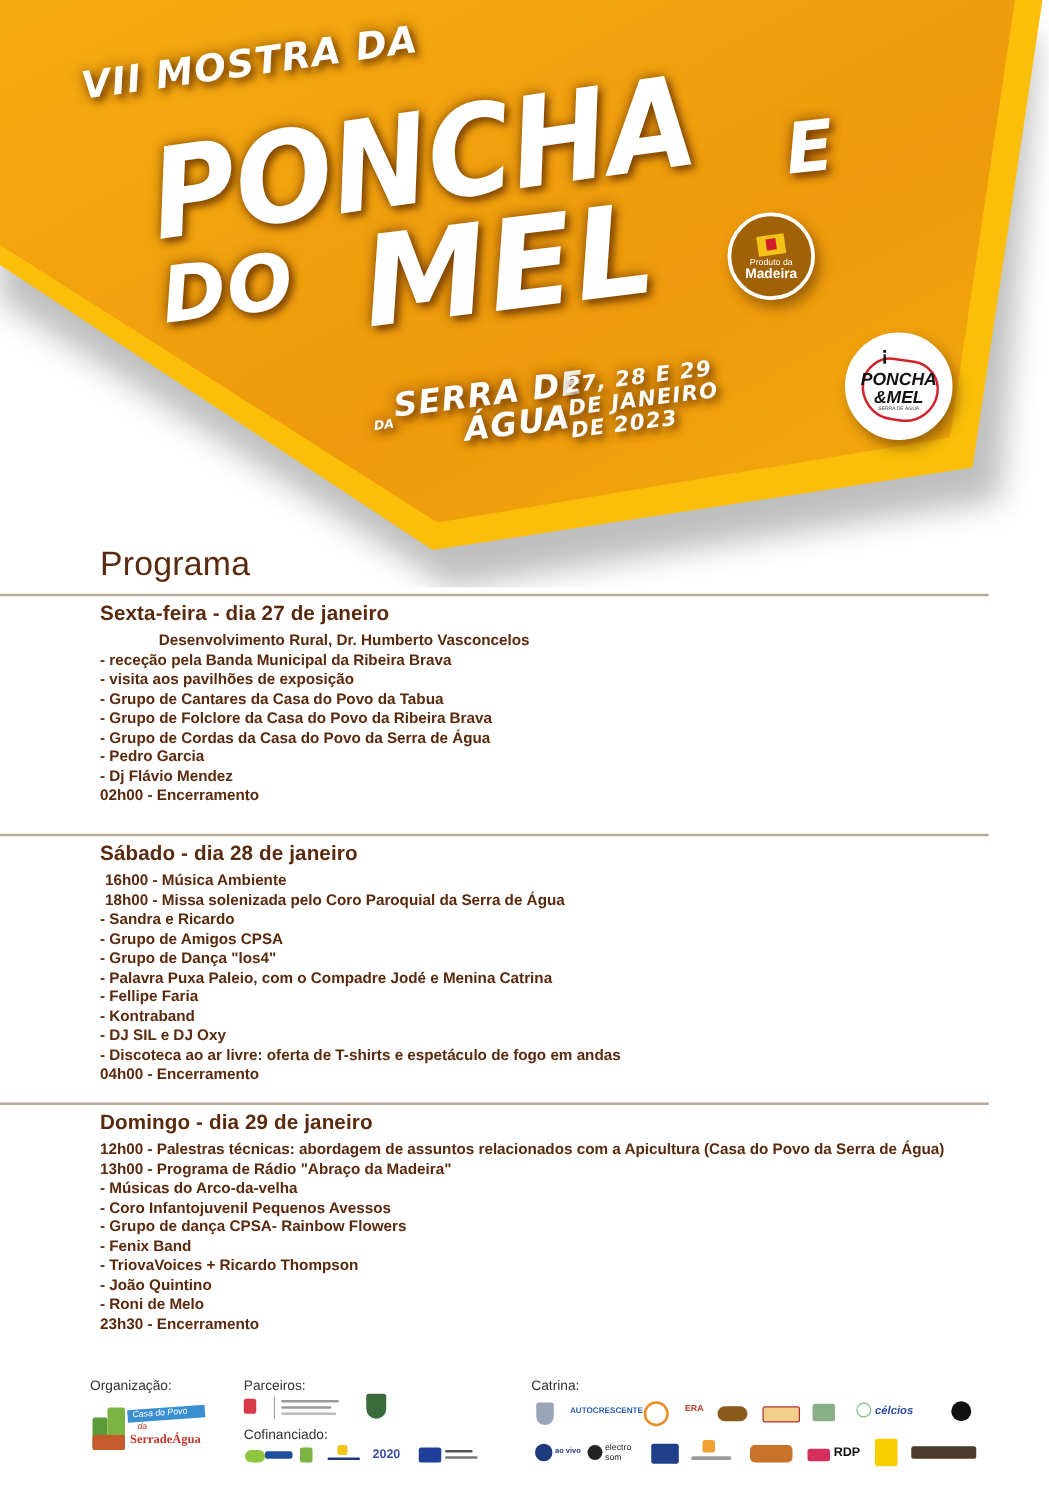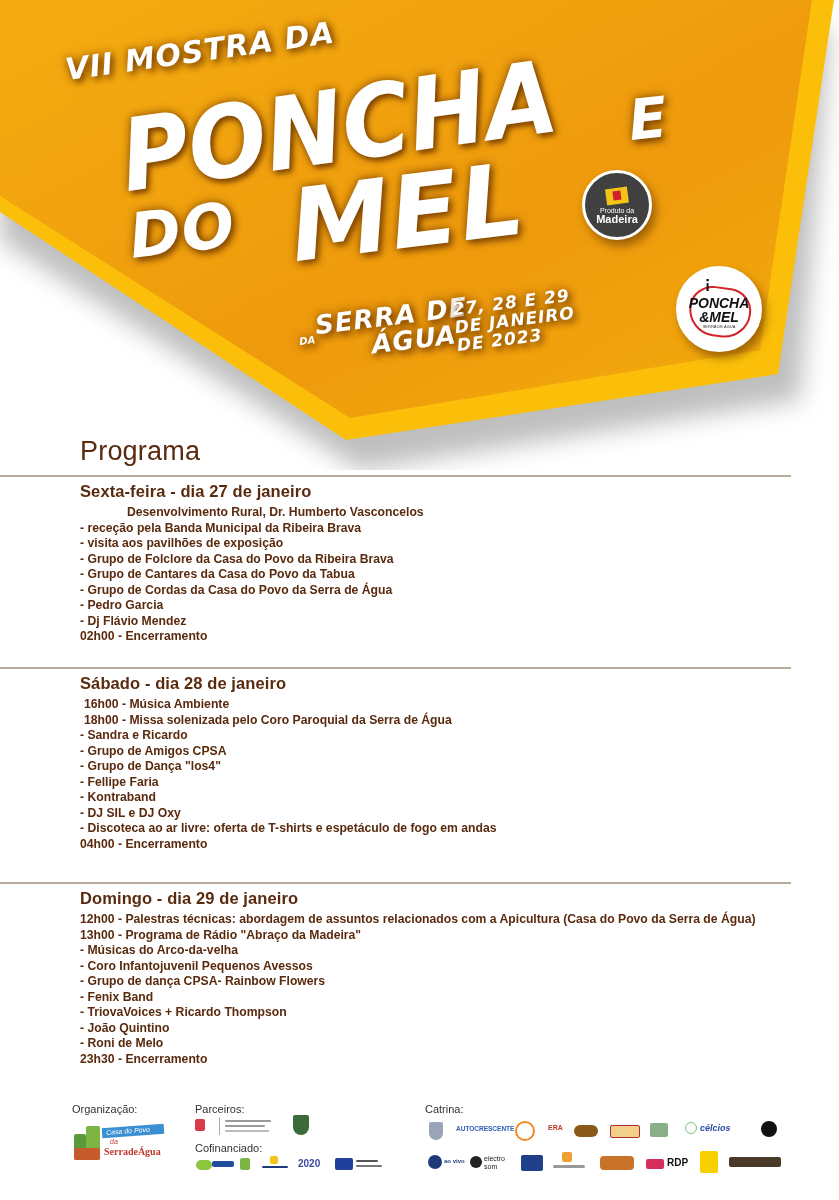--- a/index.html
+++ b/index.html
@@ -26,21 +26,21 @@
   .t-da    { left:300px; top:336px; font-size:10px; letter-spacing:0; transform:rotate(-7deg); }
   .t-serra { left:320px; top:312px; font-size:26px; line-height:26px; transform:rotate(-7deg); text-align:right; }
   .t-dates { left:458px; top:300px; font-size:17px; line-height:18px; transform:rotate(-7deg); }
 
   .badge {
     position:absolute; border-radius:50%; border:3px solid #fff;
     box-shadow: 4px 6px 10px rgba(90,45,0,0.55);
     display:flex; flex-direction:column; align-items:center; justify-content:center;
     text-align:center;
   }
-  .badge-madeira { left:582px; top:170px; width:64px; height:64px; background:#404040; color:#fff; }
+  .badge-madeira { left:582px; top:170px; width:64px; height:64px; background:#a16207; color:#fff; }
   .badge-madeira .flag { width:22px; height:16px; background:#f3c318; position:relative; margin-top:2px; transform:rotate(-8deg); }
   .badge-madeira .flag::after { content:""; position:absolute; left:7px; top:3px; width:8px; height:9px; background:#d1202b; }
   .badge-madeira .l1 { font-size:7px; margin-top:3px; }
   .badge-madeira .l2 { font-size:11px; font-weight:bold; line-height:11px; }
   .badge-poncha { left:676px; top:266px; width:80px; height:80px; background:#fff; border-color:#fff; }
   .badge-poncha .heart {
     position:absolute; left:10px; top:18px; width:58px; height:46px;
     border:2px solid #d3222a; border-radius:24px 24px 28px 28px; transform:rotate(8deg);
   }
   .badge-poncha .p1 { position:relative; font-size:14px; font-weight:bold; font-style:italic; color:#111; margin-top:6px; line-height:14px; }
@@ -120,37 +120,38 @@
 </div>
 
 <div class="program-title">Programa</div>
 <div class="divider" style="top:475px;"></div>
 
 <div class="day" style="top:482px;">
   <div class="day-title">Sexta-feira - dia 27 de janeiro</div>
   <div class="item cont">Desenvolvimento Rural, Dr. Humberto Vasconcelos</div>
   <div class="item">- receção pela Banda Municipal da Ribeira Brava</div>
   <div class="item">- visita aos pavilhões de exposição</div>
+  <div class="item">- Grupo de Cantares da Casa do Povo da Tabua</div>
   <div class="item">- Grupo de Folclore da Casa do Povo da Ribeira Brava</div>
-  <div class="item">- Grupo de Cantares da Casa do Povo da Tabua</div>
   <div class="item">- Grupo de Cordas da Casa do Povo da Serra de Água</div>
   <div class="item">- Pedro Garcia</div>
   <div class="item">- Dj Flávio Mendez</div>
   <div class="item">02h00 - Encerramento</div>
 </div>
 
 <div class="divider" style="top:667px;"></div>
 
 <div class="day" style="top:674px;">
   <div class="day-title">Sábado - dia 28 de janeiro</div>
   <div class="item indent">16h00 - Música Ambiente</div>
   <div class="item indent">18h00 - Missa solenizada pelo Coro Paroquial da Serra de Água</div>
   <div class="item">- Sandra e Ricardo</div>
   <div class="item">- Grupo de Amigos CPSA</div>
   <div class="item">- Grupo de Dança "los4"</div>
+  <div class="item">- Palavra Puxa Paleio, com o Compadre Jodé e Menina Catrina</div>
   <div class="item">- Fellipe Faria</div>
   <div class="item">- Kontraband</div>
   <div class="item">- DJ SIL e DJ Oxy</div>
   <div class="item">- Discoteca ao ar livre: oferta de T-shirts e espetáculo de fogo em andas</div>
   <div class="item">04h00 - Encerramento</div>
 </div>
 
 <div class="divider" style="top:882px;"></div>
 
 <div class="day" style="top:889px;">

